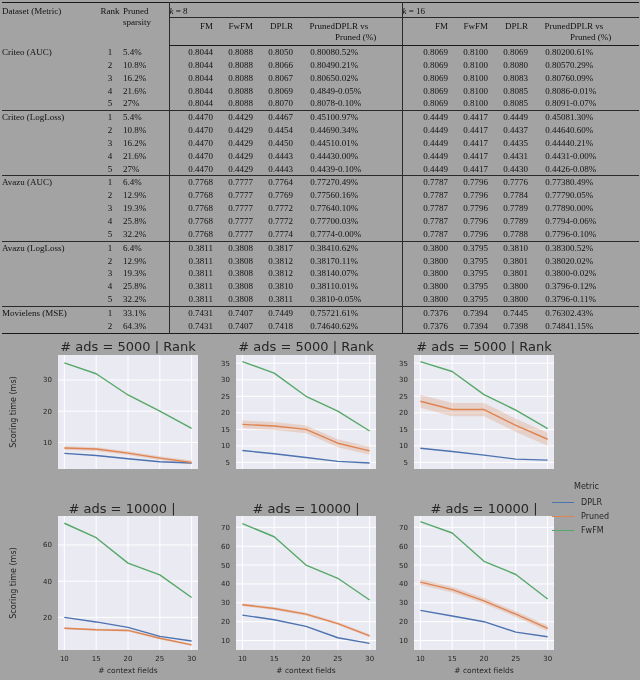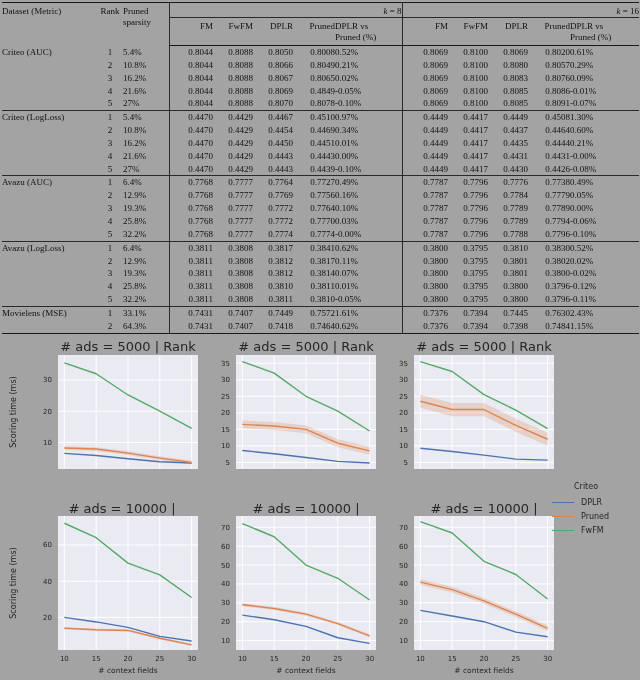--- a/index.html
+++ b/index.html
@@ -11,21 +11,21 @@
     font-size:9px;color:#111;border-top:1.4px solid #1a1a1a;border-bottom:1.6px solid #1a1a1a;}
   table.results th, table.results td{padding:0;margin:0;font-weight:normal;line-height:12.85px;
     overflow:hidden;white-space:nowrap;}
   table.results thead th{white-space:pre-line;line-height:11px;vertical-align:top;padding-top:3px;}
   th.ds,td.ds{text-align:left;padding-left:6px;}
   th.rk,td.rk{text-align:center;}
   th.sp,td.sp{text-align:left;padding-left:4px;}
   th.num,td.num{text-align:right;padding-right:10px;}
   th.vs,td.vs{text-align:left;padding-left:8px;}
   th.vr,td.vr{border-left:0.8px solid #2a2a2a;}
-  th.grp{text-align:right;border-bottom:0.8px solid #2a2a2a;padding-bottom:1px;}
+  th.grp{text-align:left;border-bottom:0.8px solid #2a2a2a;padding-bottom:1px;}
   th.grp i{font-style:italic;font-family:"Liberation Serif",serif;}
   tr.hdr2 th{border-bottom:1px solid #1a1a1a;padding-bottom:2px;}
   tr.gsep td{border-top:0.9px solid #2a2a2a;}
   
   .chart-title{position:absolute;width:140px;text-align:center;
     font-family:"DejaVu Sans",sans-serif;font-size:13px;color:#262626;}
   .ylab{position:absolute;width:90px;height:10px;text-align:center;
     font-family:"DejaVu Sans",sans-serif;font-size:8px;color:#262626;
     transform:rotate(-90deg);}
   svg.chart{position:absolute;}
@@ -576,21 +576,21 @@
         <text x="28" y="16.823943661971832" text-anchor="end" font-size="7" fill="#262626" font-family="DejaVu Sans, sans-serif">70</text>
         <text x="40.36363636363637" y="148" text-anchor="middle" font-size="7" fill="#262626" font-family="DejaVu Sans, sans-serif">10</text>
         <text x="72.18181818181819" y="148" text-anchor="middle" font-size="7" fill="#262626" font-family="DejaVu Sans, sans-serif">15</text>
         <text x="104" y="148" text-anchor="middle" font-size="7" fill="#262626" font-family="DejaVu Sans, sans-serif">20</text>
         <text x="135.8181818181818" y="148" text-anchor="middle" font-size="7" fill="#262626" font-family="DejaVu Sans, sans-serif">25</text>
         <text x="167.63636363636365" y="148" text-anchor="middle" font-size="7" fill="#262626" font-family="DejaVu Sans, sans-serif">30</text>
         <text x="104" y="160" text-anchor="middle" font-size="7.5" fill="#262626" font-family="DejaVu Sans, sans-serif"># context fields</text>
       </svg>
     </div>
   <div id="legend">
-    <div class="ltitle">Criteo</div>
+    <div class="ltitle">Metric</div>
     <div id="legend-entries">
         <div class="lentry">
           <span class="lswatch" style="border-top-color: rgb(76, 114, 176);"></span>
           <span>DPLR</span>
         </div>
         <div class="lentry">
           <span class="lswatch" style="border-top-color: rgb(221, 132, 82);"></span>
           <span>Pruned</span>
         </div>
         <div class="lentry">

